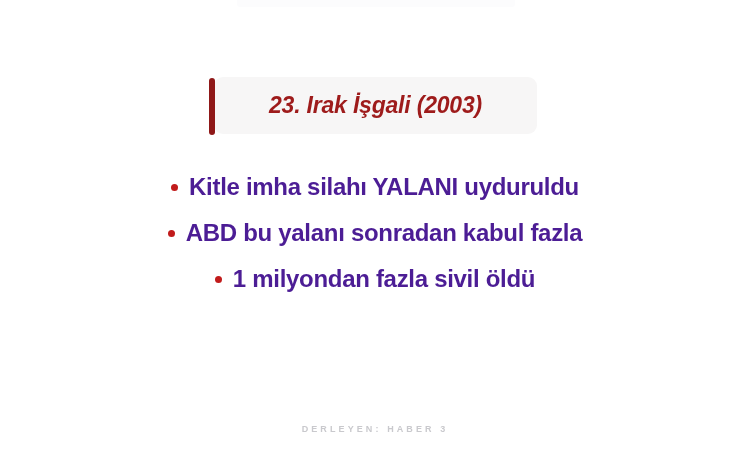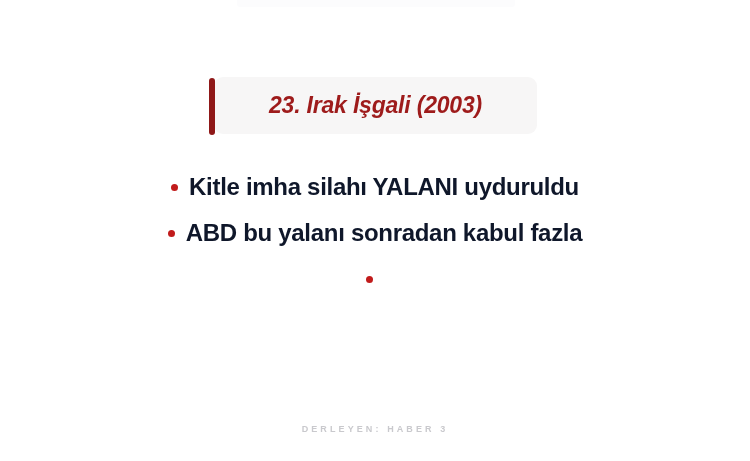--- a/index.html
+++ b/index.html
@@ -88,21 +88,21 @@
     width: 7px;
     height: 7px;
     border-radius: 50%;
     background: #c11b1b;
     flex: 0 0 auto;
     margin-right: 11px;
   }
   .bullet-text {
     font-size: 24px;
     font-weight: 700;
-    color: #0f172a;
+    color: #4c1d95;
     letter-spacing: -0.3px;
     white-space: nowrap;
     line-height: 1;
   }
 
   
   .footer {
     position: absolute;
     left: 0;
     top: 424px;
@@ -132,17 +132,18 @@
     <span class="bullet-text">Kitle imha silahı YALANI uyduruldu</span>
   </div>
 
   <div class="bullet-line">
     <span class="bullet-dot"></span>
     <span class="bullet-text">ABD bu yalanı sonradan kabul fazla</span>
   </div>
 
   <div class="bullet-line">
     <span class="bullet-dot"></span>
+    <span class="bullet-text">1 milyondan fazla sivil öldü</span>
   </div>
 
 </div>
 
 <div class="footer">DERLEYEN: HABER 3</div>
 
 </body></html>

